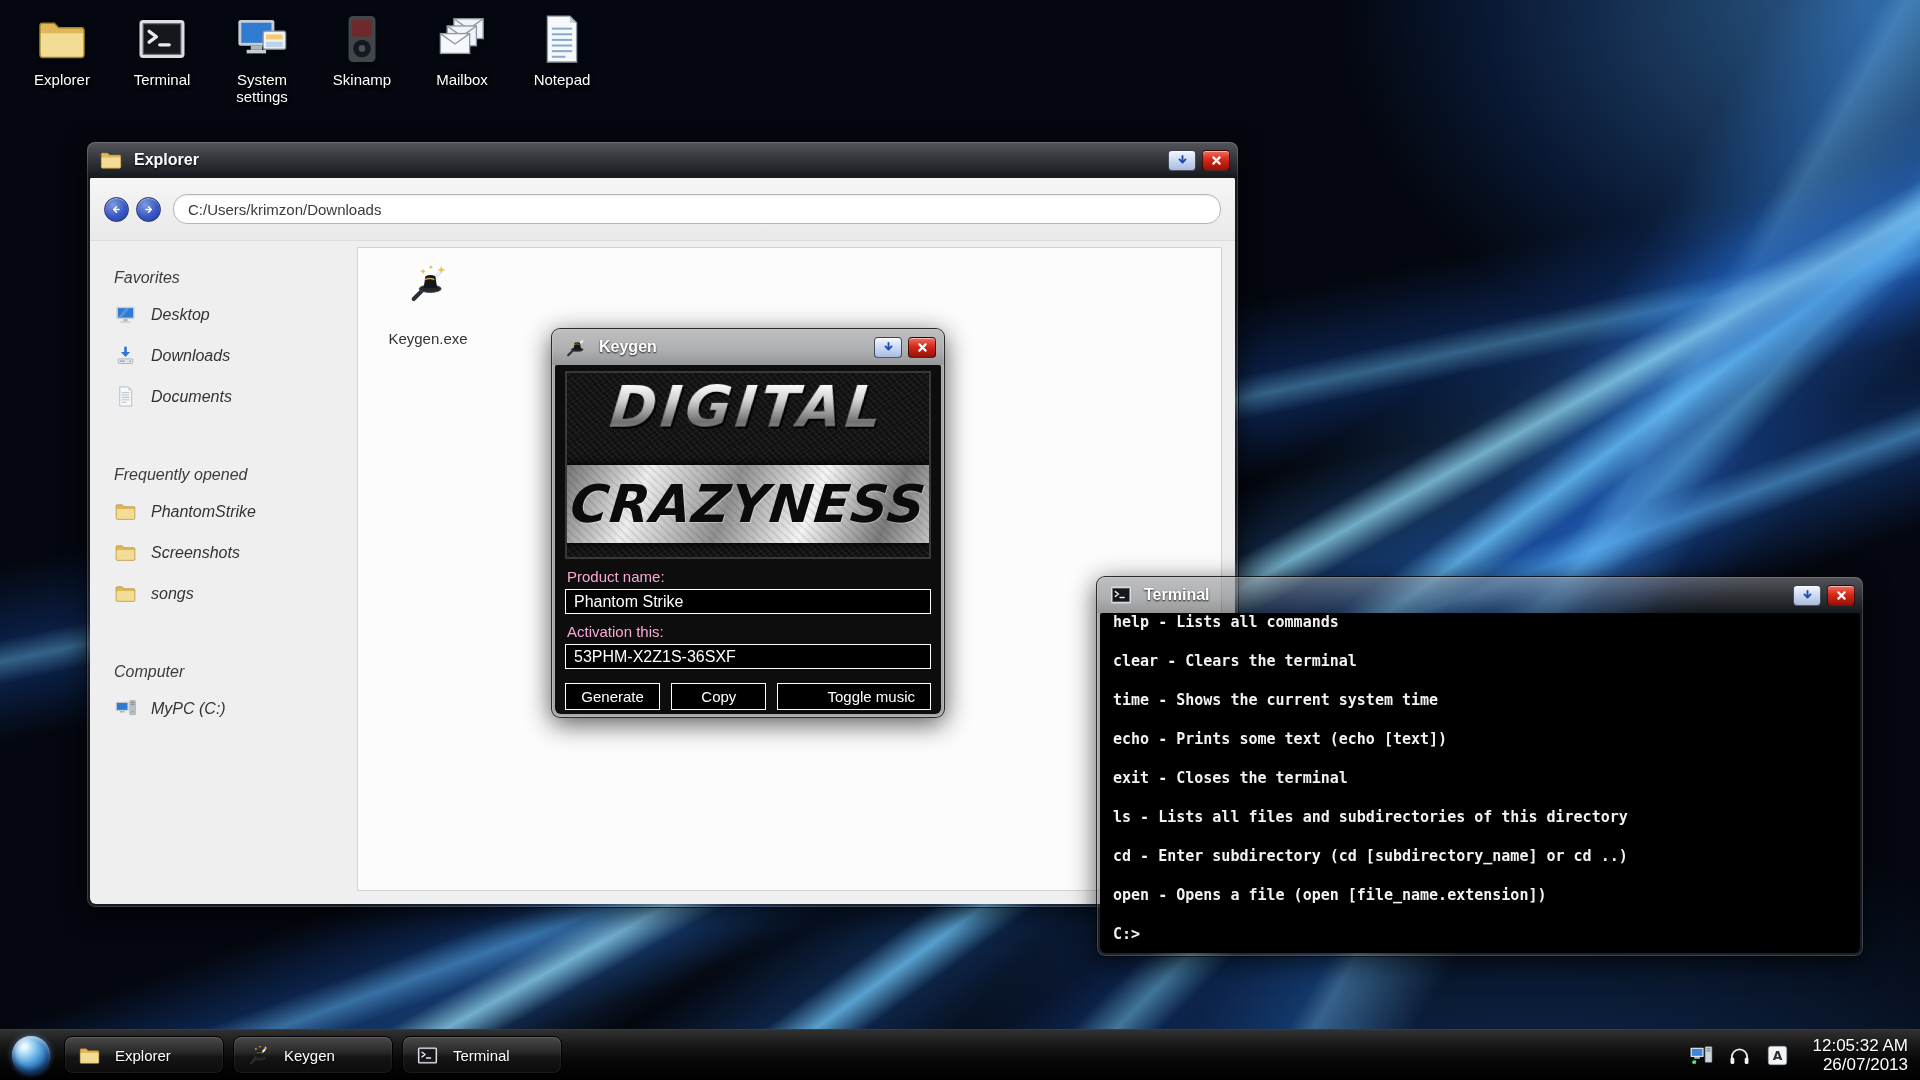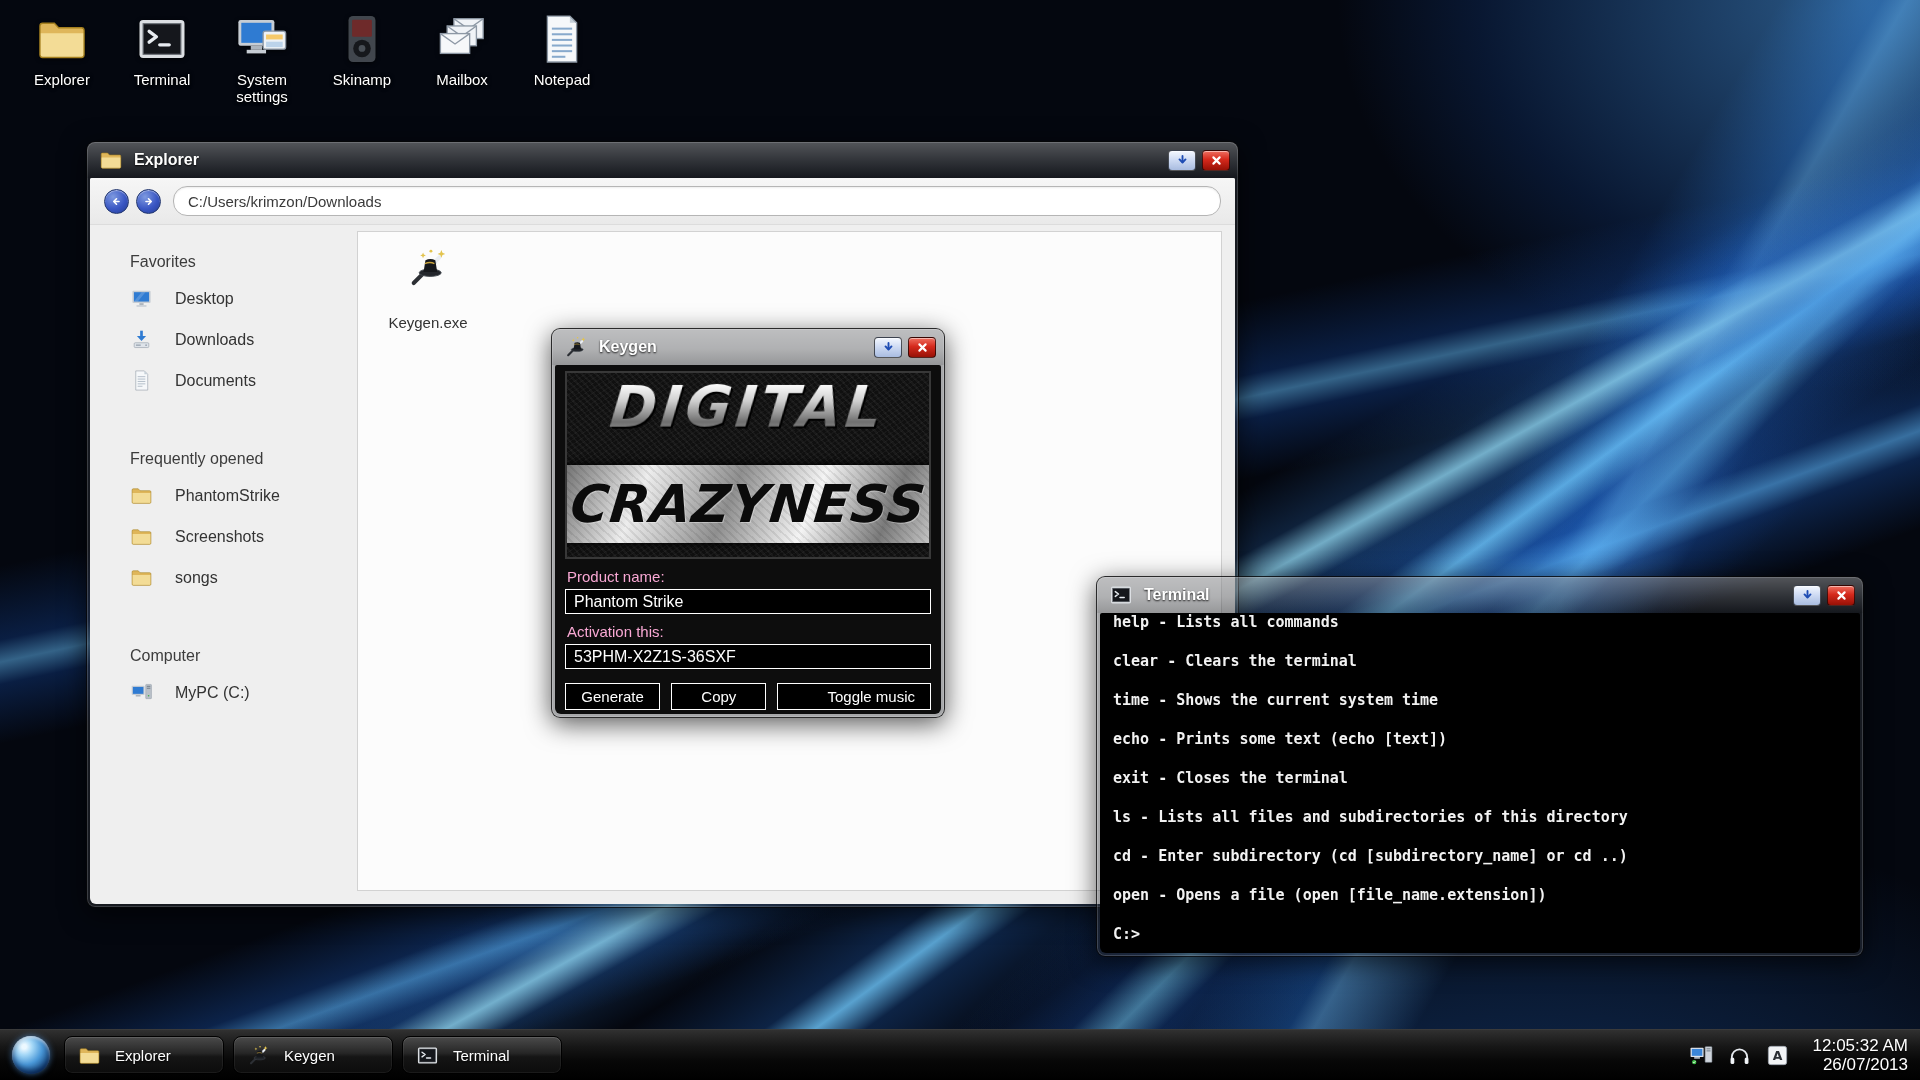--- a/index.html
+++ b/index.html
@@ -32,35 +32,35 @@
     text-shadow:0 1px 2px rgba(0,0,0,.9);}
   .win-btn{width:28px;height:21px;border-radius:4px;margin-left:6px;display:flex;align-items:center;
     justify-content:center;border:1px solid rgba(0,0,0,.65);box-shadow:inset 0 1px 0 rgba(255,255,255,.5);cursor:pointer;padding:0;}
   .win-btn svg{width:15px;height:15px;display:block;}
   .win-btn.min{background:linear-gradient(#f4f8ff,#ccd9f2 50%,#a9bce0);}
   .win-btn.close{background:linear-gradient(#ef6f60,#d5291c 45%,#971106);}
   .win-body{position:absolute;left:3px;right:3px;top:36px;bottom:3px;border-radius:2px 2px 6px 6px;overflow:hidden;}
   
   #explorer{left:86px;top:141px;width:1151px;height:765px;z-index:1;}
   #explorer .win-body{background:#efefef;display:flex;flex-direction:column;}
-  .addr-row{height:46px;display:flex;align-items:center;padding:0 14px;
+  .addr-row{height:46px;display:flex;align-items:center;padding:8px 14px;
     background:linear-gradient(#f6f6f6,#e9e9e9);border-bottom:1px solid #dcdcdc;flex:none;}
   .nav-btn{width:25px;height:25px;border-radius:50%;border:1px solid #20356e;padding:0;cursor:pointer;
     background:radial-gradient(circle at 35% 30%, #7e9ae0, #3a57c4 55%, #223b93);display:flex;align-items:center;justify-content:center;
     box-shadow:inset 0 1px 1px rgba(255,255,255,.5);}
   .nav-btn + .nav-btn{margin-left:7px;}
   .nav-btn svg{width:15px;height:15px;display:block;}
   .addr-input{flex:1;margin-left:12px;height:28px;background:#fff;border:1px solid #b5b5b5;border-radius:14px;
     padding:0 14px;font-size:15px;color:#3a3a3a;font-family:inherit;outline:none;box-shadow:inset 0 1px 2px rgba(0,0,0,.08);}
   .exp-main{flex:1;display:flex;min-height:0;}
-  .sidebar{flex:0 0 267px;padding:14px 0 0 40px;box-sizing:border-box;}
+  .sidebar{flex:0 0 267px;padding:14px 0 0 24px;box-sizing:border-box;font-style:italic;}
   .side-header{font-size:16px;color:#3c3c3c;margin:14px 0 16px;}
   .side-item{display:flex;align-items:center;margin-bottom:18px;cursor:pointer;color:#333;font-size:16px;}
   .side-item svg{width:23px;height:23px;flex:none;}
-  .side-item .si-label{margin-left:22px;}
+  .side-item .si-label{margin-left:14px;}
   .side-gap{height:26px;}
   .file-area{flex:1;margin:6px 13px 13px 0;background:#fcfcfc;border:1px solid #d2d2d2;position:relative;}
   .file-item{position:absolute;left:22px;top:14px;width:96px;display:flex;flex-direction:column;align-items:center;cursor:pointer;}
   .file-item svg{width:44px;height:44px;}
   .file-item .fi-label{margin-top:24px;font-size:15px;color:#333;}
   
   #keygen{left:551px;top:328px;width:392px;height:388px;z-index:3;}
   #keygen .win-body{background:#0d0d0d;padding:6px 10px 10px;box-sizing:border-box;}
   .kg-logo{height:188px;border:2px solid #383838;box-sizing:border-box;position:relative;overflow:hidden;
     background:

